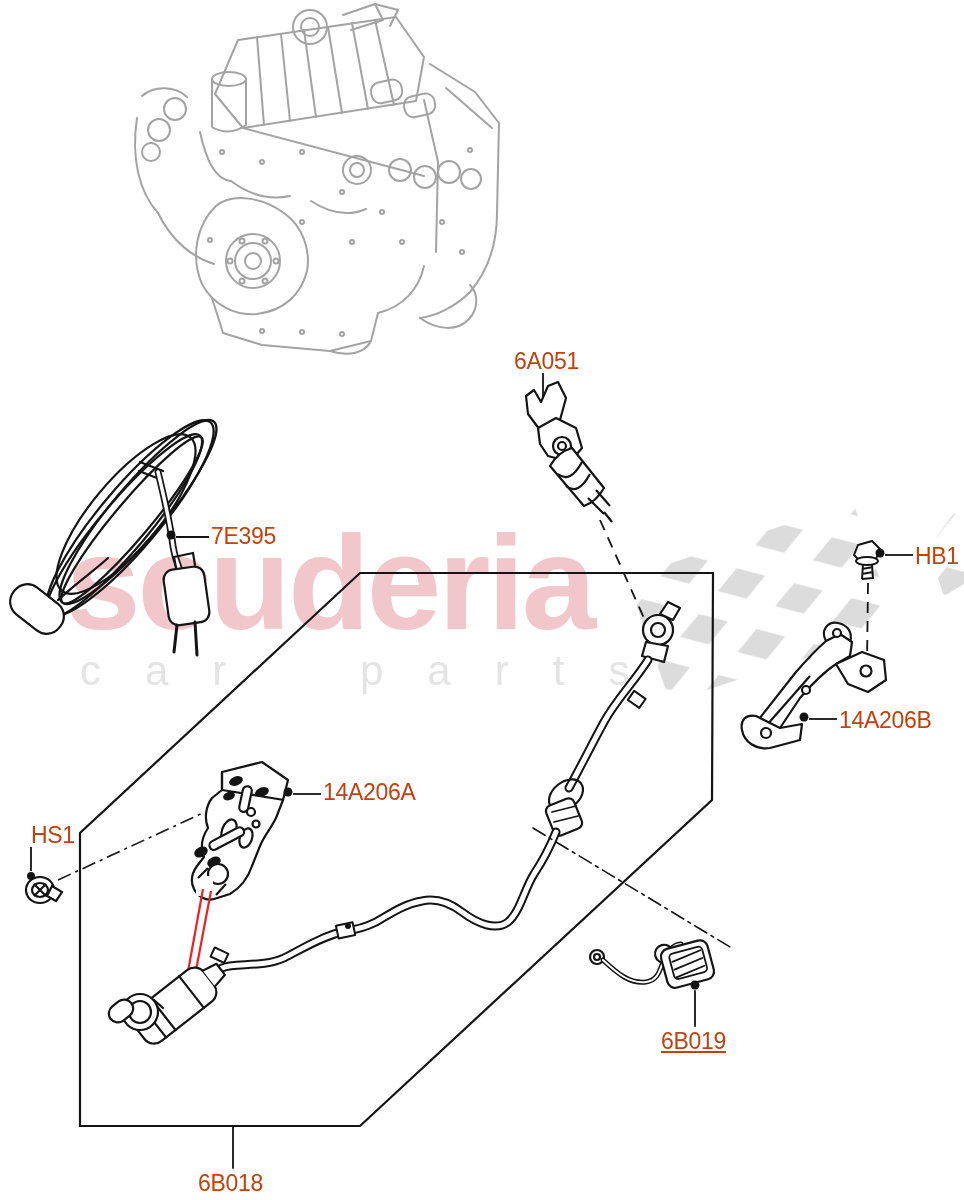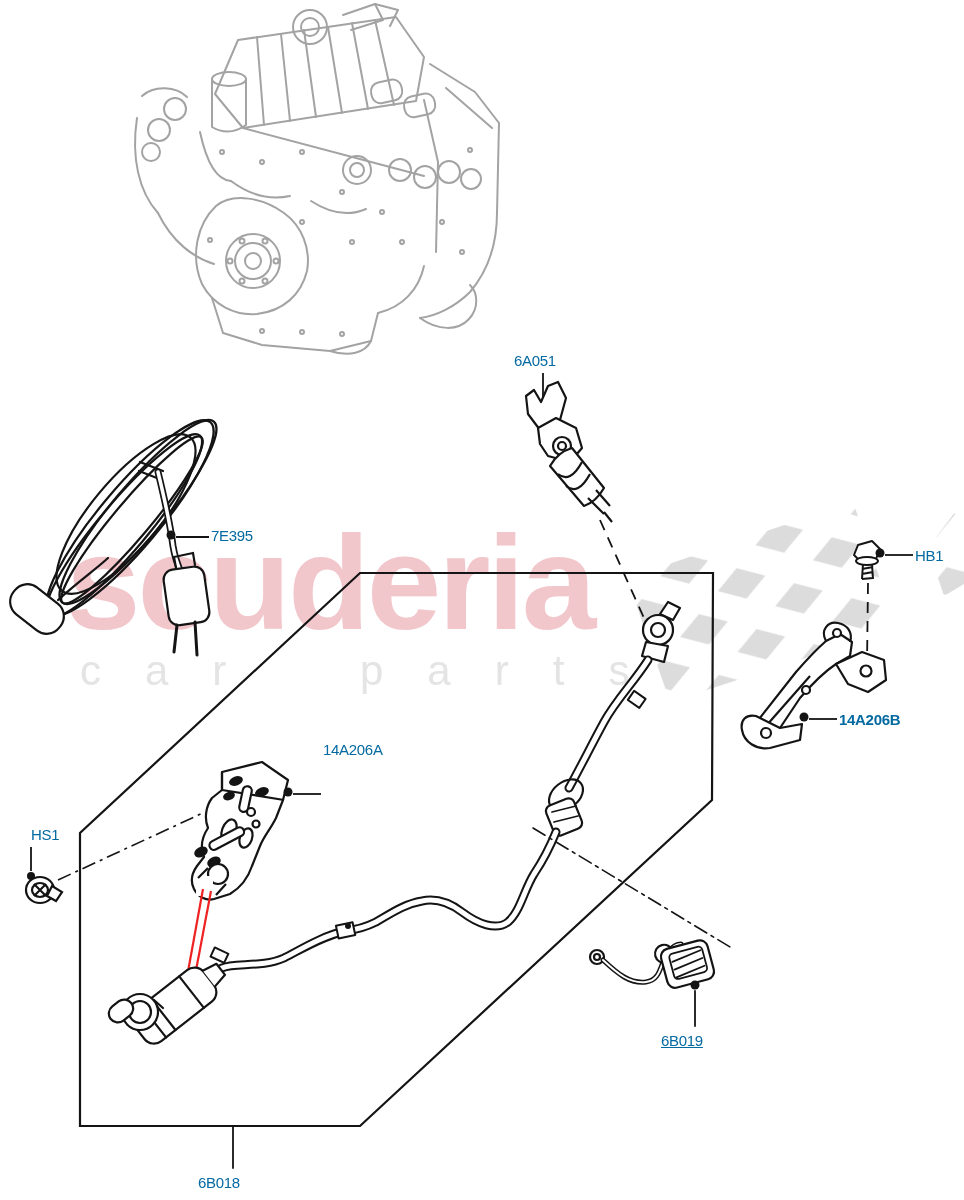--- a/index.html
+++ b/index.html
@@ -7,22 +7,22 @@
          font-family:"Liberation Sans",sans-serif;}
   .wm-brand{position:absolute;left:66px;top:516px;z-index:0;
             font-family:"Liberation Sans",sans-serif;font-weight:bold;
             font-size:134px;line-height:1;letter-spacing:-3px;color:#f2c7cc;
             user-select:none;white-space:nowrap;}
   .wm-sub{position:absolute;left:80px;top:650px;z-index:0;
           font-family:"Liberation Sans",sans-serif;font-size:42px;line-height:1;
           letter-spacing:44px;word-spacing:34px;color:#e4e4e4;
           user-select:none;white-space:nowrap;}
   #art{position:absolute;left:0;top:0;z-index:1;}
-  .label{position:absolute;z-index:2;font-size:15px;line-height:26px;
-         letter-spacing:-0.3px;color:#0369a1;white-space:nowrap;cursor:pointer;}
+  .label{position:absolute;z-index:2;font-size:23px;line-height:26px;
+         letter-spacing:-0.3px;color:#c2410c;white-space:nowrap;cursor:pointer;}
 </style>
 </head>
 <body>
 
 <div id="stage">
 
   <div class="wm-brand">scuderia</div>
   <div class="wm-sub">car parts</div>
 
   <svg id="art" width="964" height="1200" viewBox="0 0 964 1200">
@@ -243,18 +243,18 @@
         <path d="M674,958 L704,954 M674,966 L704,962 M674,974 L704,970" stroke-width="1.8"></path>
       </g>
       <circle cx="695" cy="985" r="4.5" fill="#141414" stroke="none"></circle>
       <line x1="695" y1="991" x2="695" y2="1026" stroke-width="1.8"></line>
     </g>
   </svg>
 
   <div class="label" style="left:211px;top:523px;">7E395</div>
   <div class="label" style="left:514px;top:348px;">6A051</div>
   <div class="label" style="left:915px;top:543px;">HB1</div>
-  <div class="label" style="left:839px;top:707px;font-weight:bold;">14A206B</div>
-  <div class="label" style="left:323px;top:737px;">14A206A</div>
+  <div class="label" style="left:839px;top:707px;">14A206B</div>
+  <div class="label" style="left:323px;top:779px;">14A206A</div>
   <div class="label" style="left:31px;top:822px;">HS1</div>
   <div class="label" style="left:661px;top:1028px;text-decoration:underline;">6B019</div>
   <div class="label" style="left:198px;top:1170px;">6B018</div>
 </div>
 
 </body></html>

